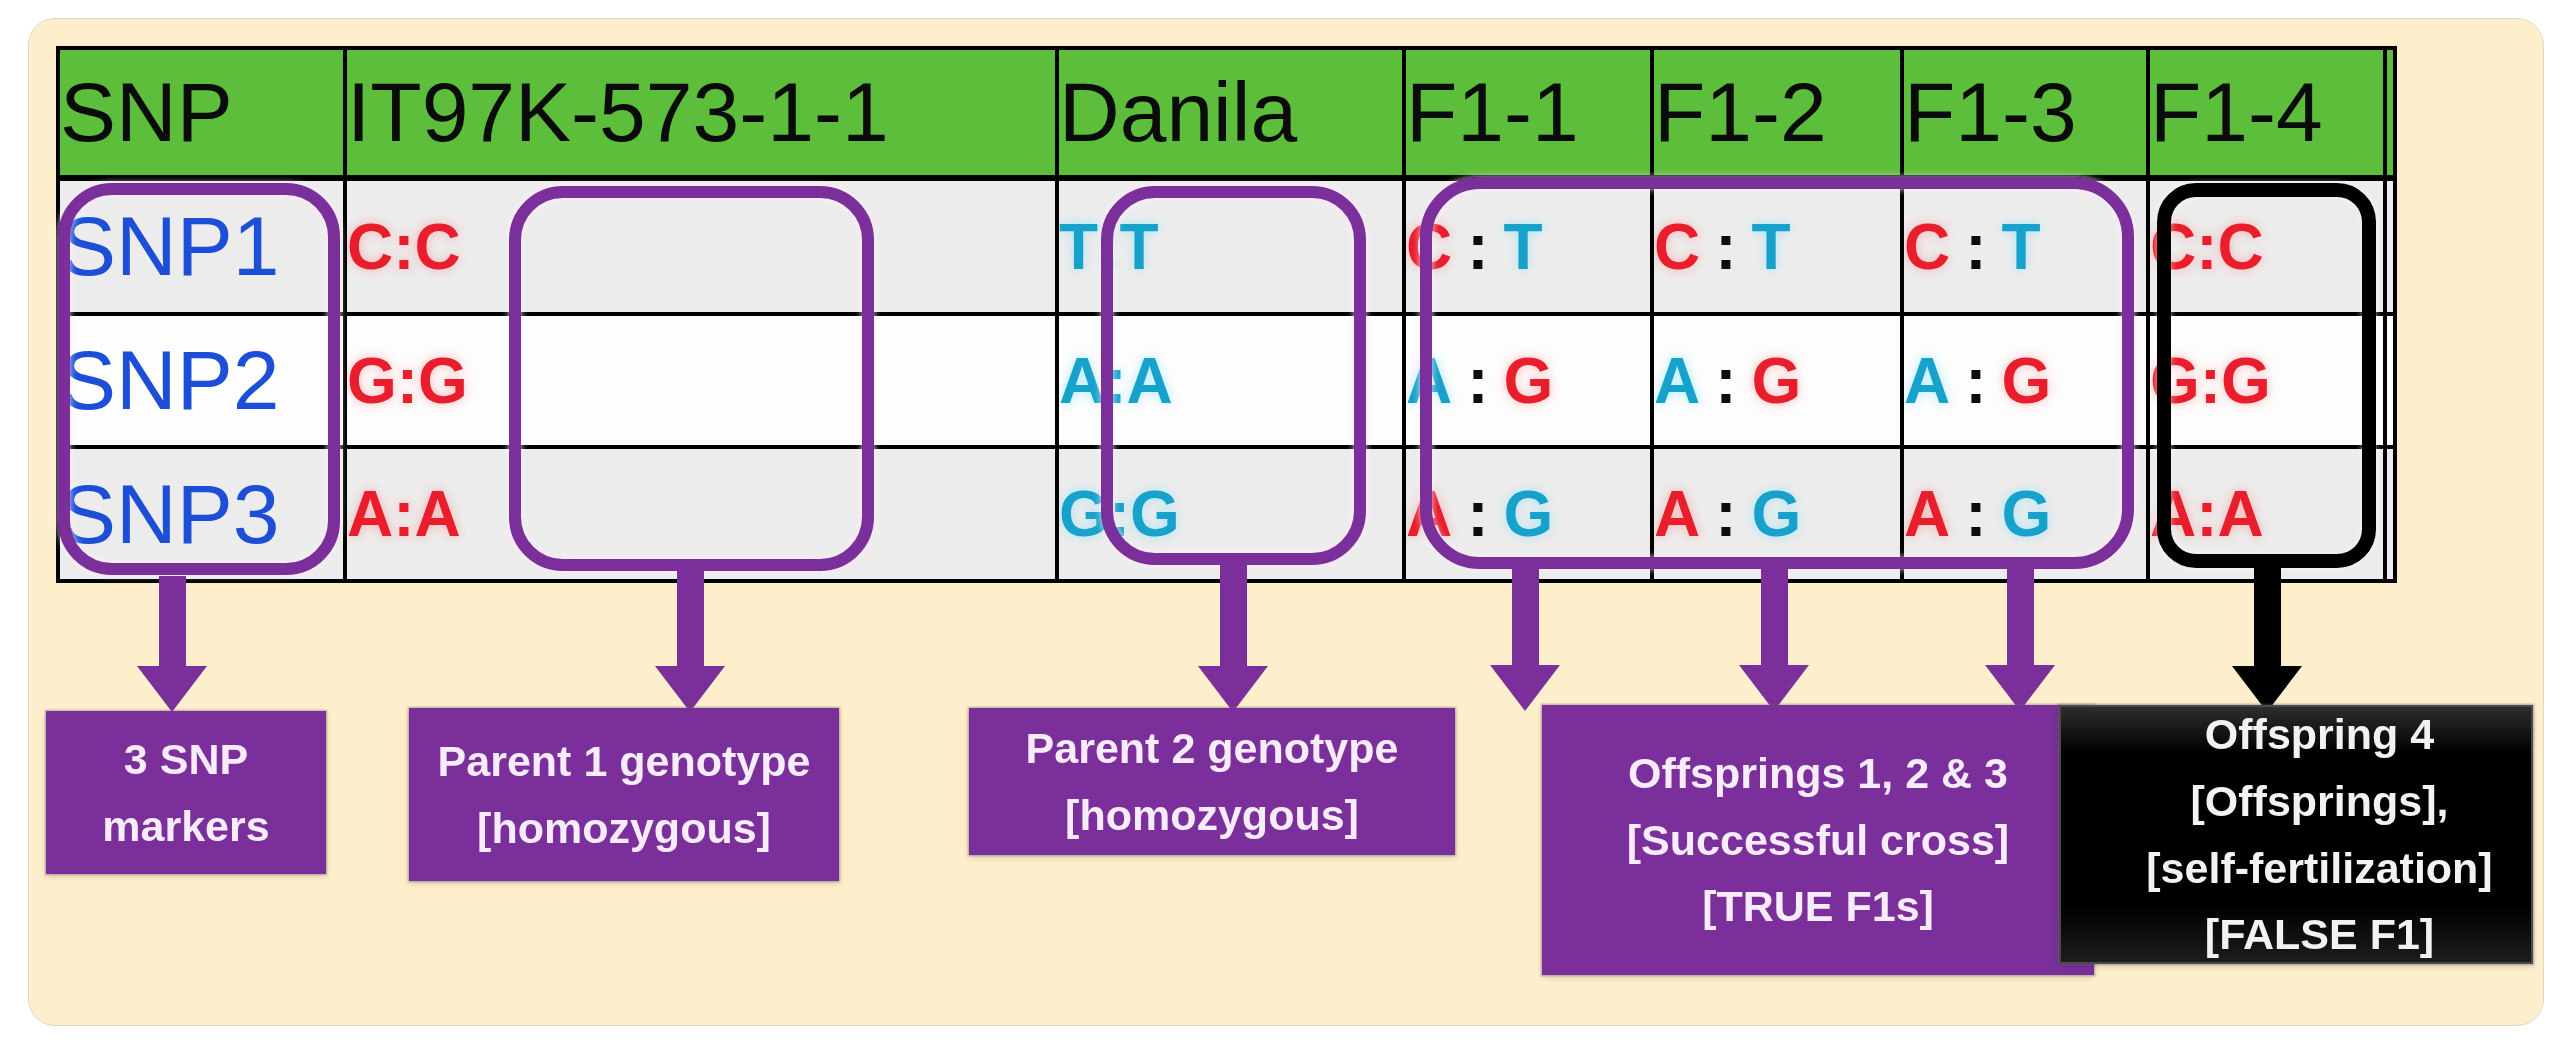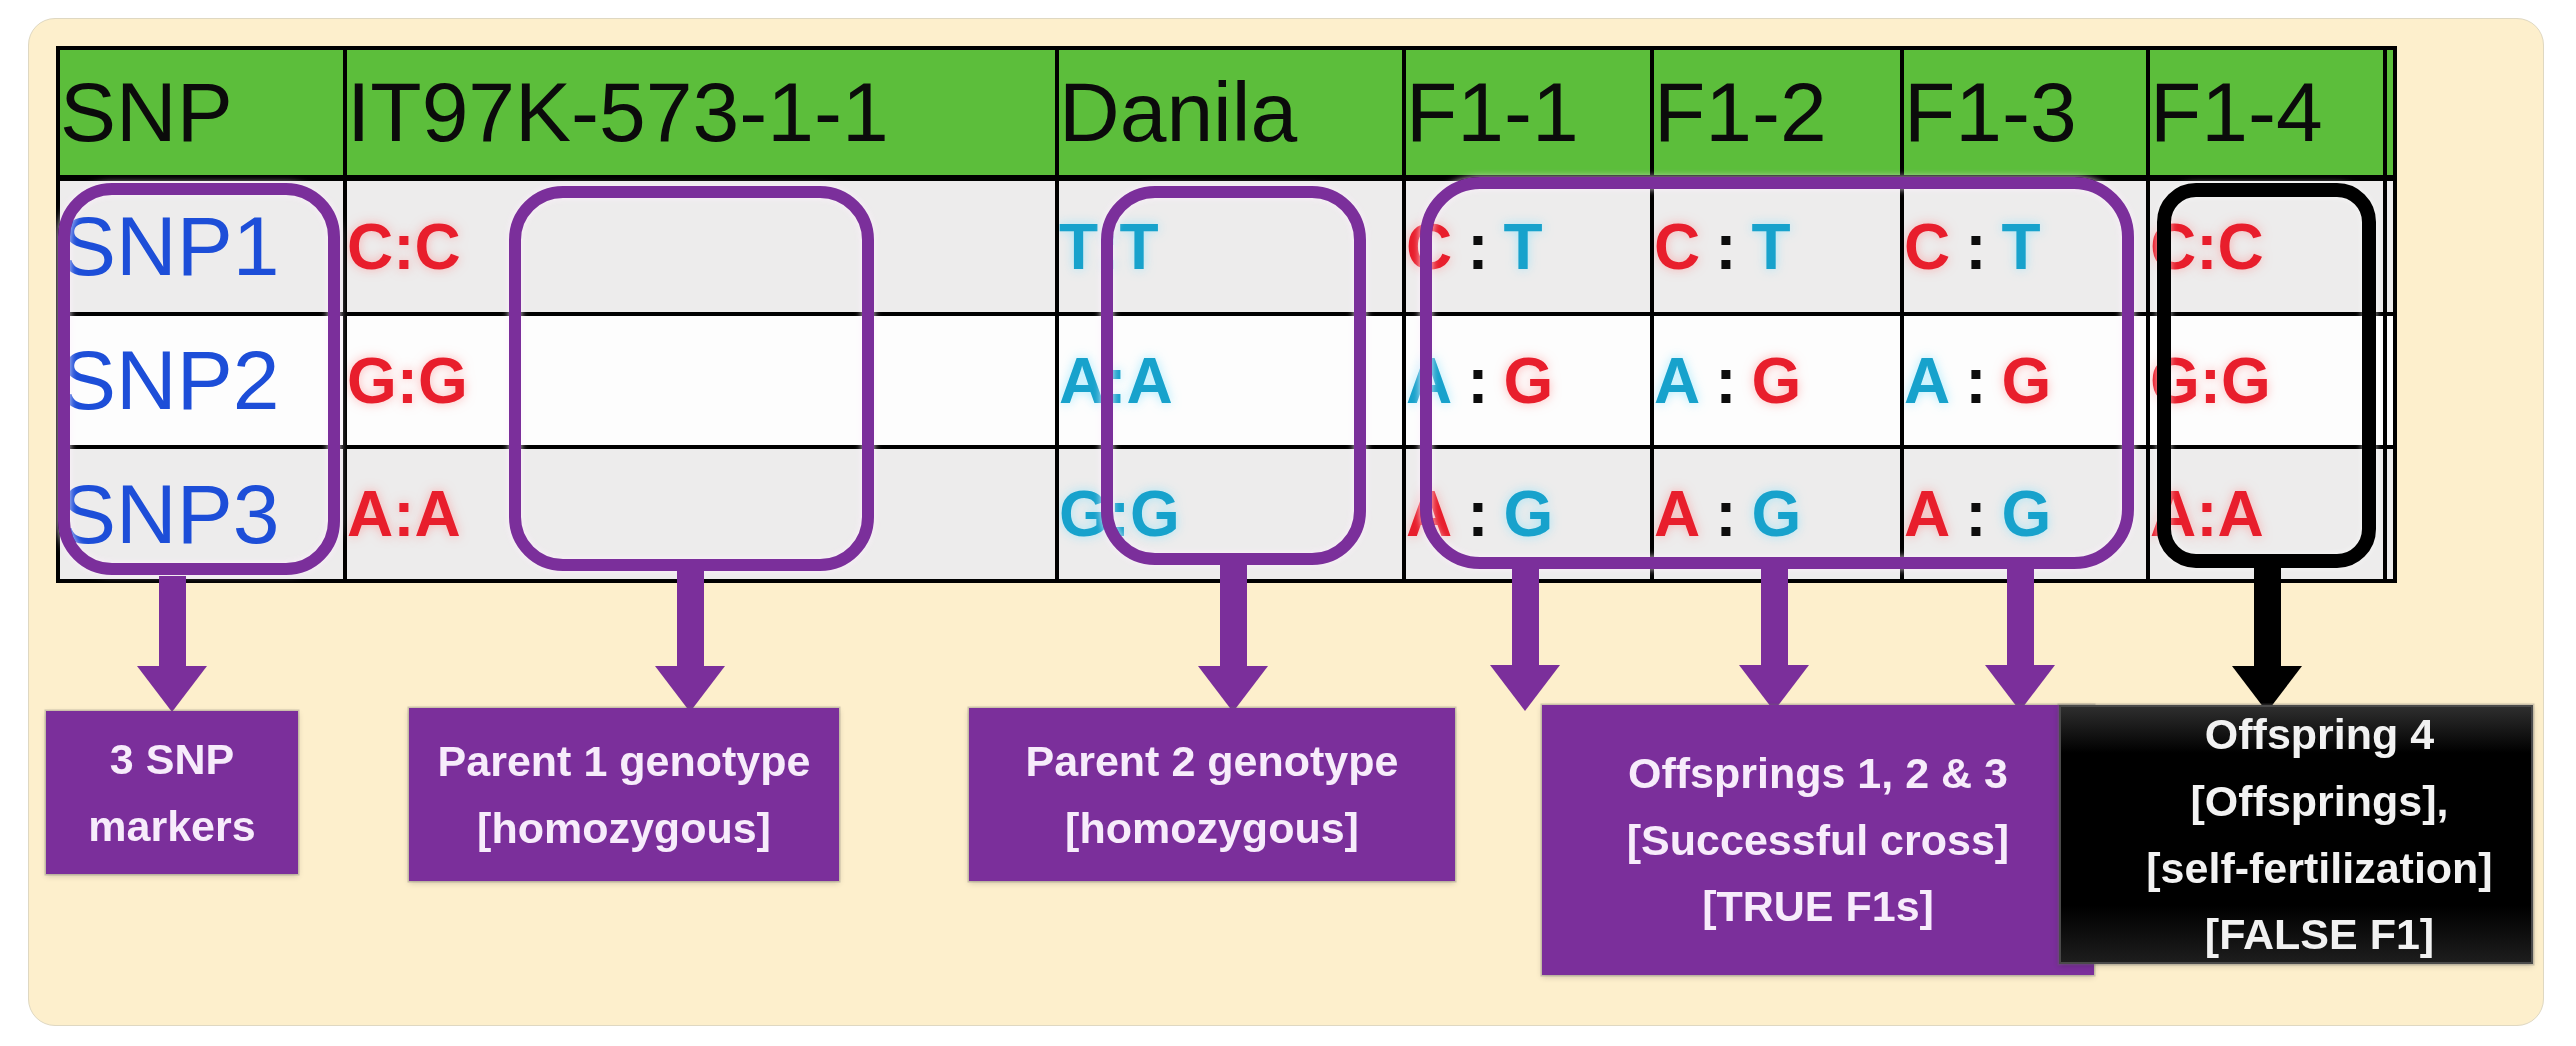--- a/index.html
+++ b/index.html
@@ -68,23 +68,23 @@
   #ar-f13{left:1985px; top:568px; height:143px;}
   #ar-f4 {left:2232px; top:567px; height:145px;}
 
   
   .callout{position:absolute; background:var(--purple); color:var(--box-text);
     display:flex; flex-direction:column; justify-content:center; align-items:center;
     text-align:center; font-weight:600; font-size:43px; line-height:1.55;
     box-shadow:0 0 0 1.5px rgba(110,110,110,.3), 0 2.2px 6px rgba(0,0,0,.18);}
   .callout.black{color:#F2F2F2; border:2.2px solid #4a4a4a;
     background:linear-gradient(180deg,#2e2e2e 0%,#000 18%,#000 78%,#1d1d1d 100%);padding-left:47px;}
-  #bx-snp{left:46px;   top:711px; width:252px; height:163px;}
+  #bx-snp{left:46px;   top:711px; width:280px; height:163px;}
   #bx-p1 {left:409px;  top:708px; width:430px; height:173px;}
-  #bx-p2 {left:969px; top:708px; width:486px; height:173px;}
+  #bx-p2 {left:969px; top:708px; width:486px; height:147px;}
   #bx-f1 {left:1542px; top:705px; width:552px; height:270px;}
   #bx-f4 {left:2059px; top:705px; width:474px; height:259px;}
 </style>
 </head>
 <body>
 
 <div id="page">
   <div class="canvas"></div>
 
   <table class="geno">

